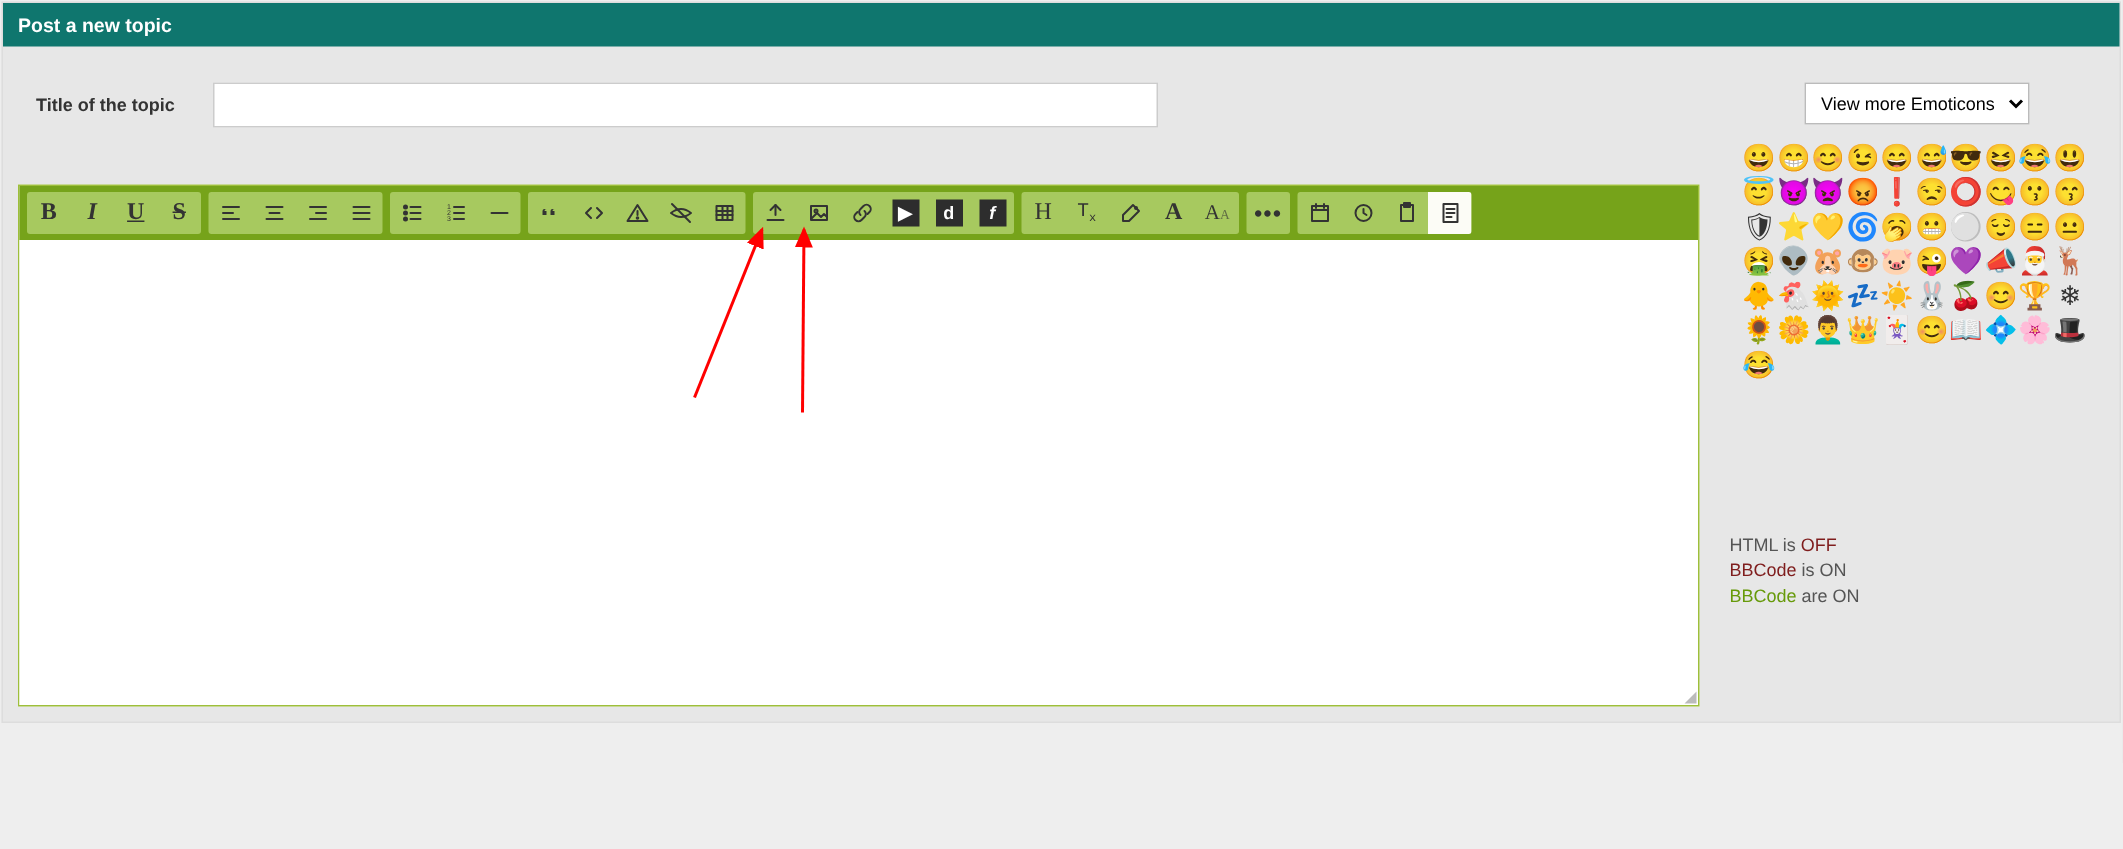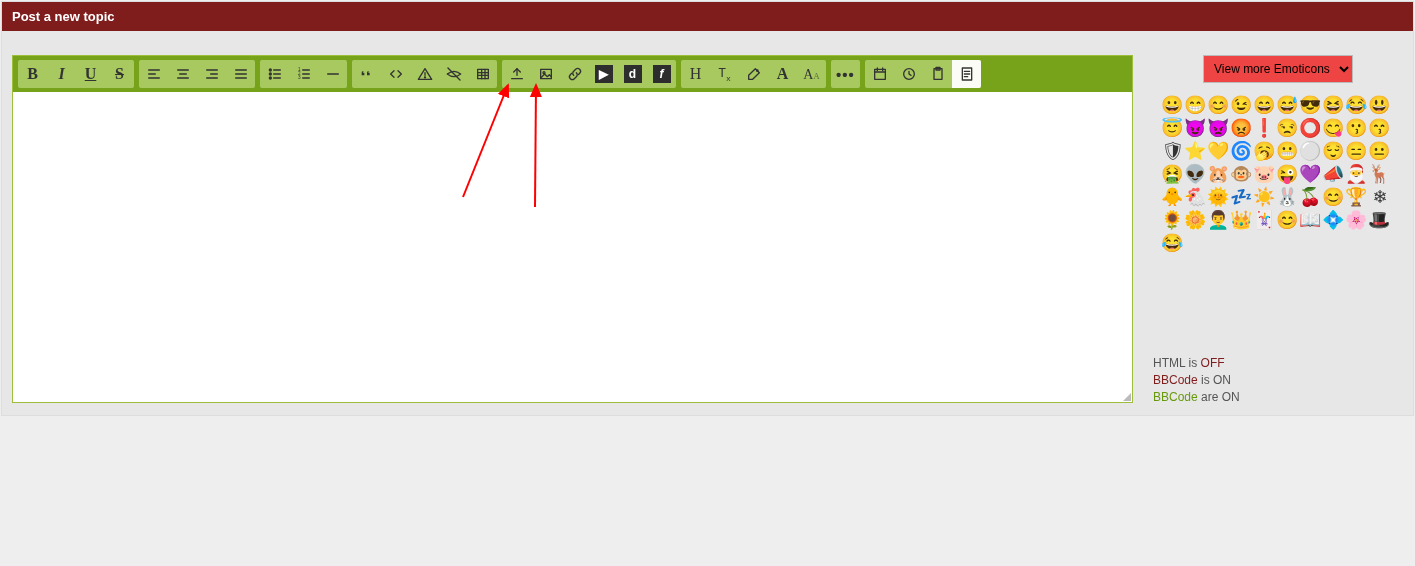--- a/index.html
+++ b/index.html
@@ -8,21 +8,21 @@
     font-size: 12px;
     background: #eeeeee;
     padding: 1px;
     color: #333;
   }
   .panel {
     background: #e7e7e7;
     border: 1px solid #ddd;
   }
   .panel-header {
-    background: #7f1d1d;
+    background: #0f766e;
     color: #fff;
     font-size: 13px;
     font-weight: bold;
     padding: 7px 10px;
   }
   .content-row {
     padding: 24px 10px 10px 10px;
     display: flex;
     gap: 20px;
   }
@@ -124,21 +124,21 @@
     pointer-events: none;
     z-index: 5;
   }
 
   
   .emo-select {
     font-family: inherit;
     font-size: 12px;
     padding: 5px 6px;
     border: 1px solid #bbb;
-    background: #ef4444;
+    background: #ffffff;
   }
 
   .emo-grid {
     display: flex;
     flex-wrap: wrap;
     gap: 3px;
     justify-content: flex-start;
     width: 230px;
   }
   .emo {
@@ -173,20 +173,24 @@
 </style>
 </head>
 <body>
 
 <div class="panel">
   <div class="panel-header">Post a new topic</div>
 
   <div class="content-row">
 
     <div class="left-col">
+      <div class="title-row">
+        <span class="title-label">Title of the topic</span>
+        <input class="title-input" type="text" placeholder="" style="">
+      </div>
 
       <div class="arrow-wrap">
         <div class="editor-wrap">
           <div class="toolbar" id="toolbar">
               <div class="tb-group">
                 <div class="tb-btn" title="Bold">
                   <span class="letter">B</span>
                 </div>
                 <div class="tb-btn" title="Italic">
                   <span class="letter" style="font-style:italic">I</span>

